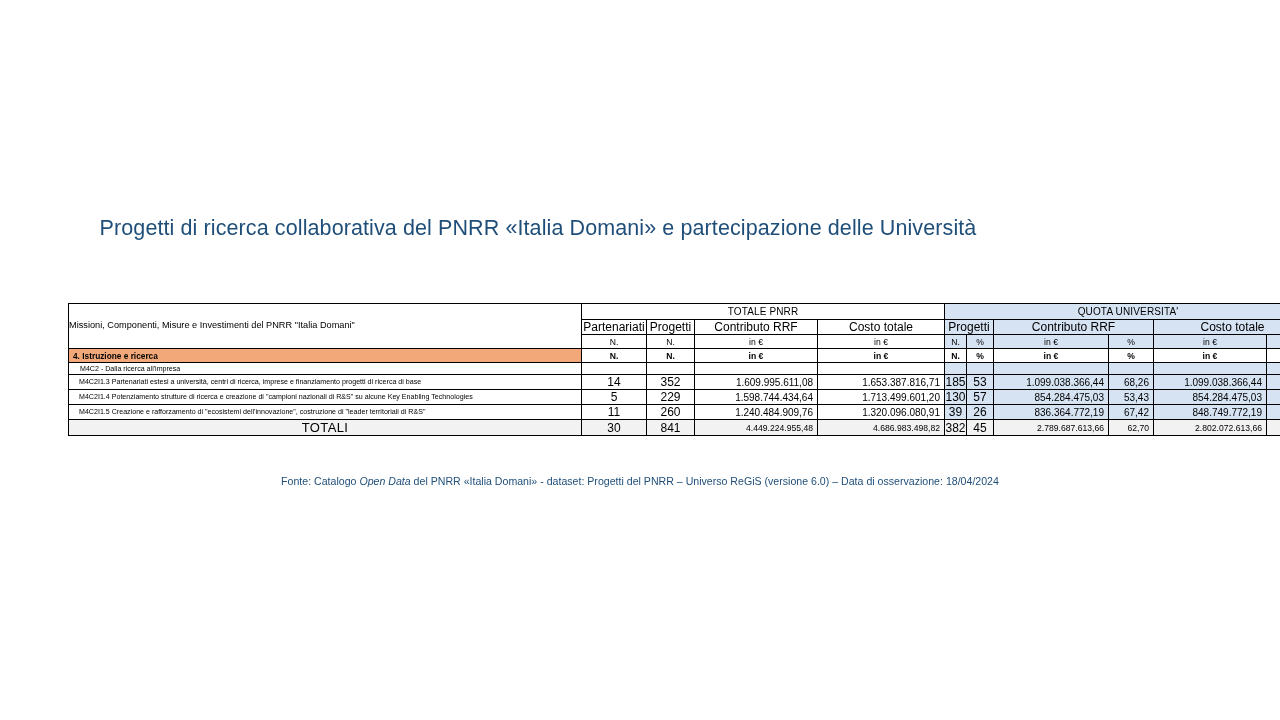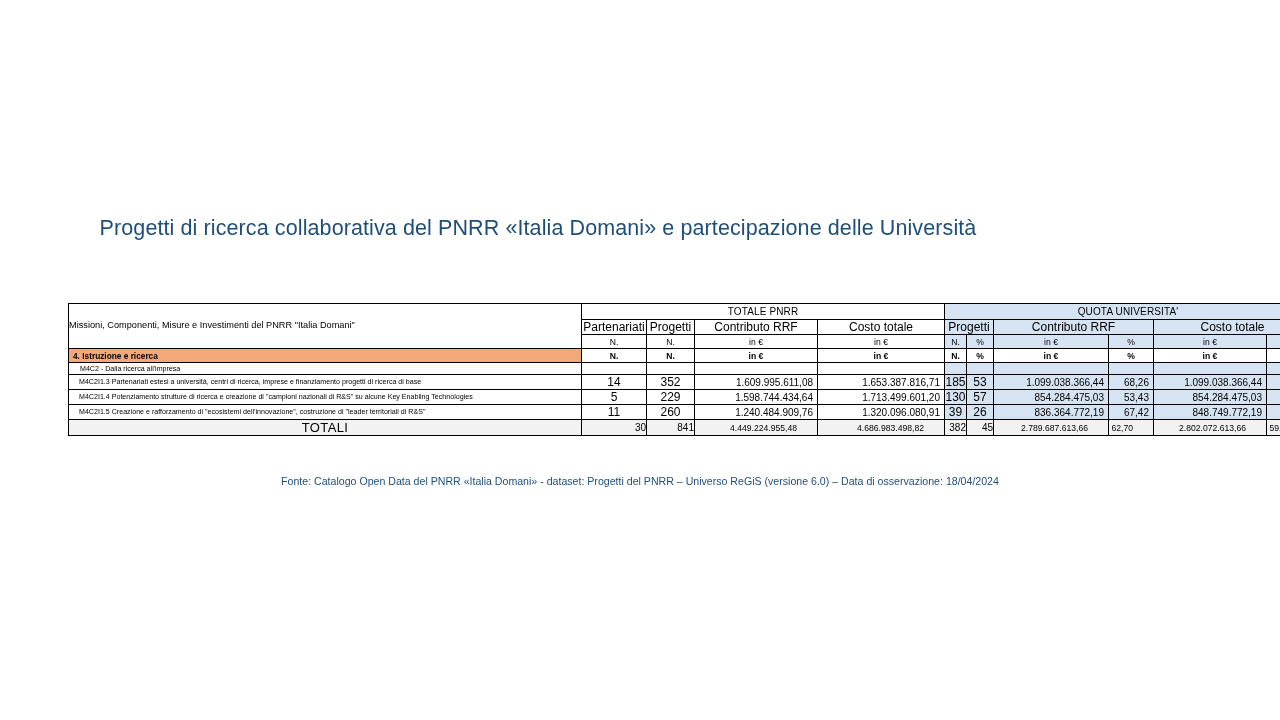--- a/index.html
+++ b/index.html
@@ -157,41 +157,41 @@
     background: #F2F2F2 !important;
     font-weight: bold;
     border-top: 1.6px solid #000000;
   }
   .row-total .lbl {
     text-align: center;
     font-size: 13px;
     letter-spacing: 0.4px;
   }
   .row-total .num-c {
-    text-align: right;
-    font-size: 10px;
+    text-align: center;
+    font-size: 12px;
   }
   .row-total .num-r {
     text-align: right;
-    padding-right: 20px;
+    padding-right: 4px;
     font-size: 8.6px;
   }
 
   
   .source-note {
     position: absolute;
     left: 0;
     top: 475px;
     width: 1280px;
     text-align: center;
     font-size: 10.6px;
     color: #1F4E79;
     white-space: nowrap;
   }
-  .source-note .ital { }
+  .source-note .ital { font-style: italic; }
 </style>
 </head>
 <body>
 
 <div id="slide">
 
   <div class="slide-title">Progetti di ricerca collaborativa del PNRR «Italia Domani» e partecipazione delle Università</div>
 
   <div class="table-wrap">
     <table class="pnrr">

